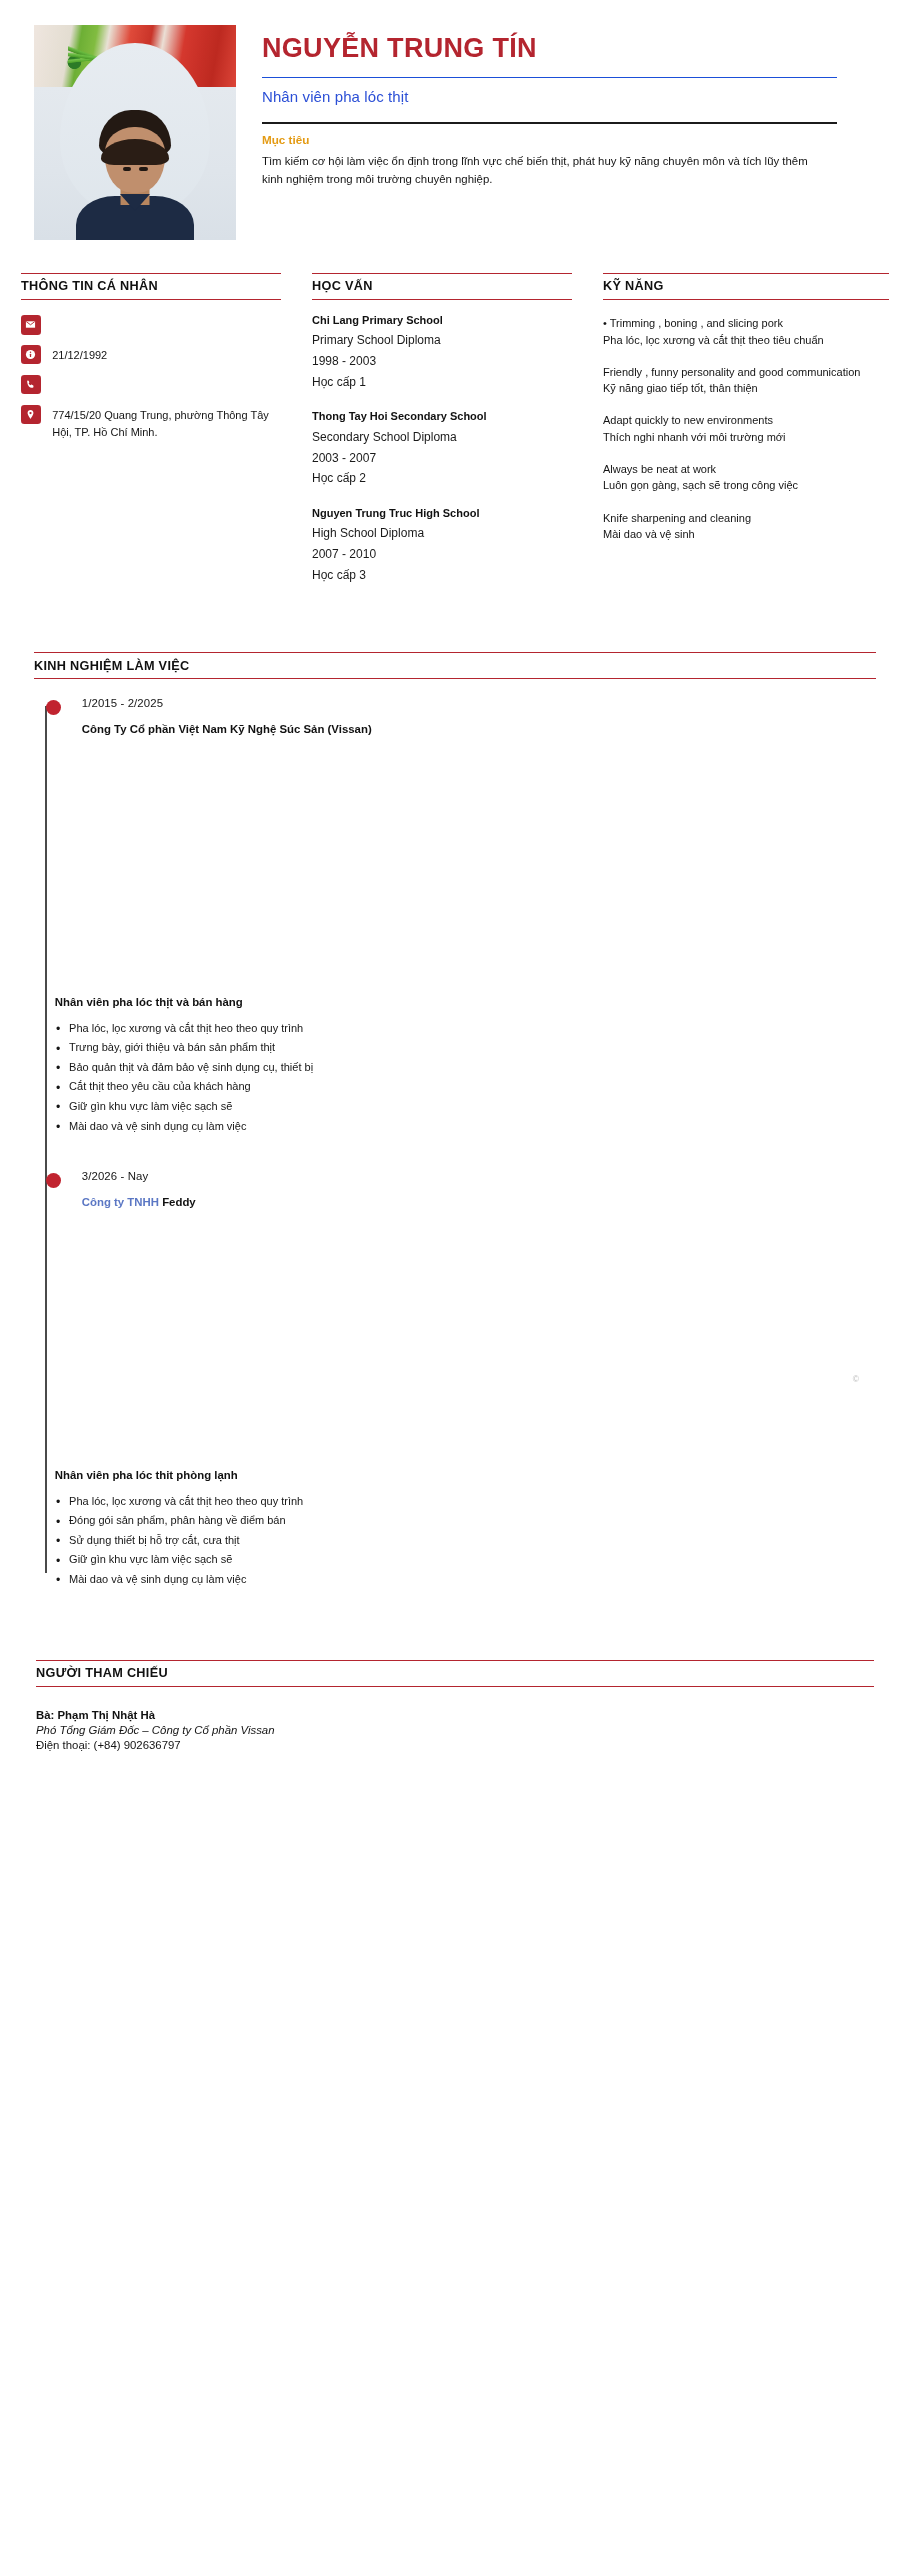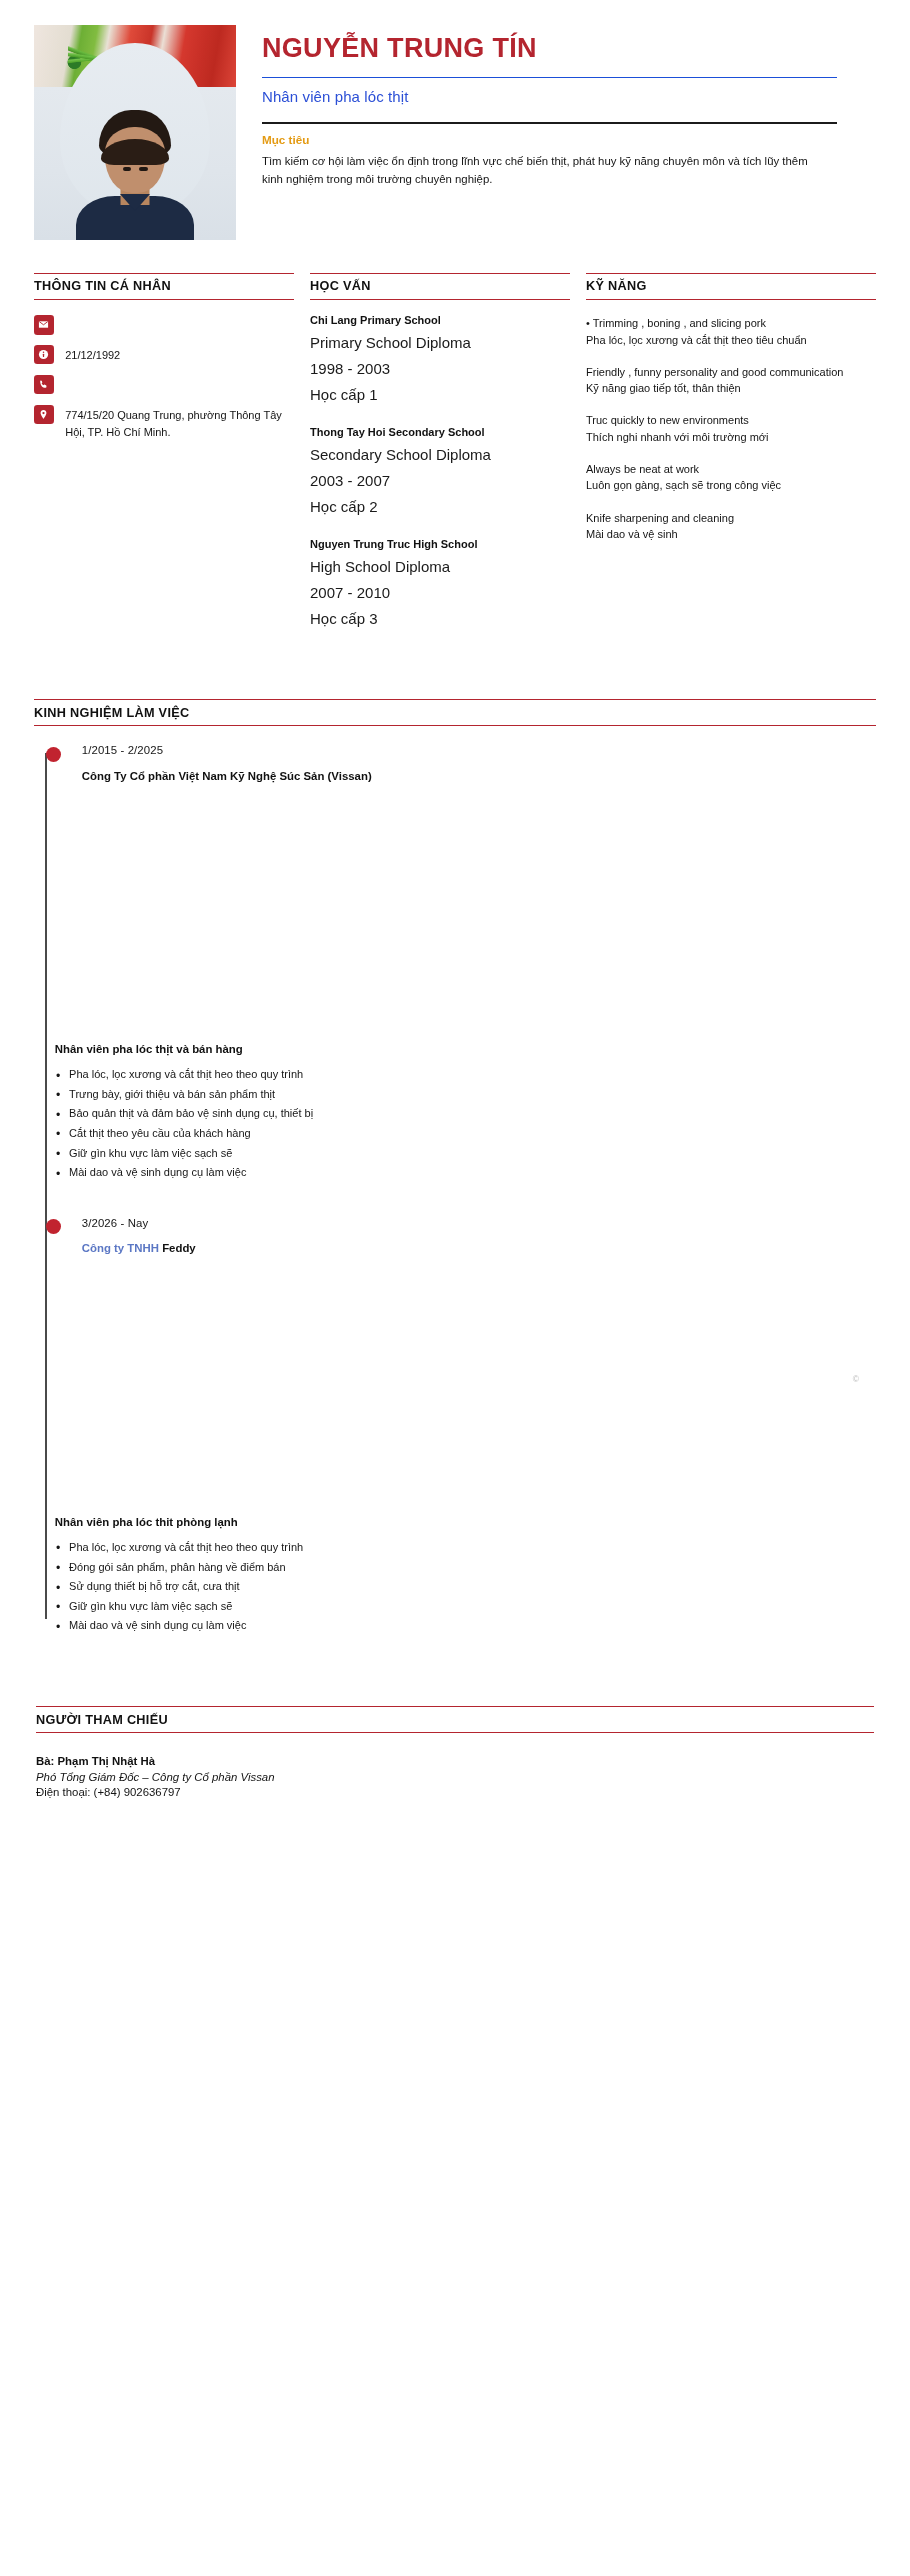--- a/index.html
+++ b/index.html
@@ -155,23 +155,23 @@
   .sec-head h2 {
     font-size: 12.7px;
     font-weight: bold;
     letter-spacing: 0.3px;
     color: #111;
   }
 
   
   .columns {
     display: flex;
-    padding: 0 34px;
+    padding: 0 21px;
     margin-top: 32.5px;
-    gap: 16px;
+    gap: 31px;
     align-items: flex-start;
   }
   .col-info  { flex: 0 0 260px; }
   .col-edu   { flex: 0 0 260px; }
   .col-skill { flex: 1; }
 
   .info-list { margin-top: 15.6px; }
   .info-row {
     display: flex;
     align-items: flex-start;
@@ -190,21 +190,21 @@
   .info-val {
     font-size: 11px;
     line-height: 1.55;
     color: #141414;
     padding-top: 2px;
   }
 
   .edu-list { margin-top: 14.3px; }
   .edu-item { margin-bottom: 18px; }
   .edu-school { font-size: 11px; font-weight: bold; color: #111; margin-bottom: 4.6px; }
-  .edu-line { font-size: 15px; color: #1a1a1a; line-height: 1.72; }
+  .edu-line { font-size: 12px; color: #1a1a1a; line-height: 1.72; }
 
   .skill-list { margin-top: 15.6px; }
   .skill-item { margin-bottom: 15.6px; }
   .skill-en { font-size: 11px; color: #141414; line-height: 1.5; }
   .skill-vi { font-size: 11px; color: #141414; line-height: 1.5; }
 
   
   .exp-section { padding: 6px 34px; margin-top: 43px; }
   .exp-body { margin-top: 18px; position: relative; padding-left: 7.8px; }
   .timeline {
@@ -386,21 +386,21 @@
 
         <div class="skill-item">
           <div class="skill-en">• Trimming , boning , and slicing pork</div>
           <div class="skill-vi">Pha lóc, lọc xương và cắt thịt theo tiêu chuẩn</div>
         </div>
         <div class="skill-item">
           <div class="skill-en">Friendly , funny personality and good communication</div>
           <div class="skill-vi">Kỹ năng giao tiếp tốt, thân thiện</div>
         </div>
         <div class="skill-item">
-          <div class="skill-en">Truc quickly to new environments</div>
+          <div class="skill-en">Adapt quickly to new environments</div>
           <div class="skill-vi">Thích nghi nhanh với môi trường mới</div>
         </div>
         <div class="skill-item">
           <div class="skill-en">Always be neat at work</div>
           <div class="skill-vi">Luôn gọn gàng, sạch sẽ trong công việc</div>
         </div>
         <div class="skill-item">
           <div class="skill-en">Knife sharpening and cleaning</div>
           <div class="skill-vi">Mài dao và vệ sinh</div>
         </div>

